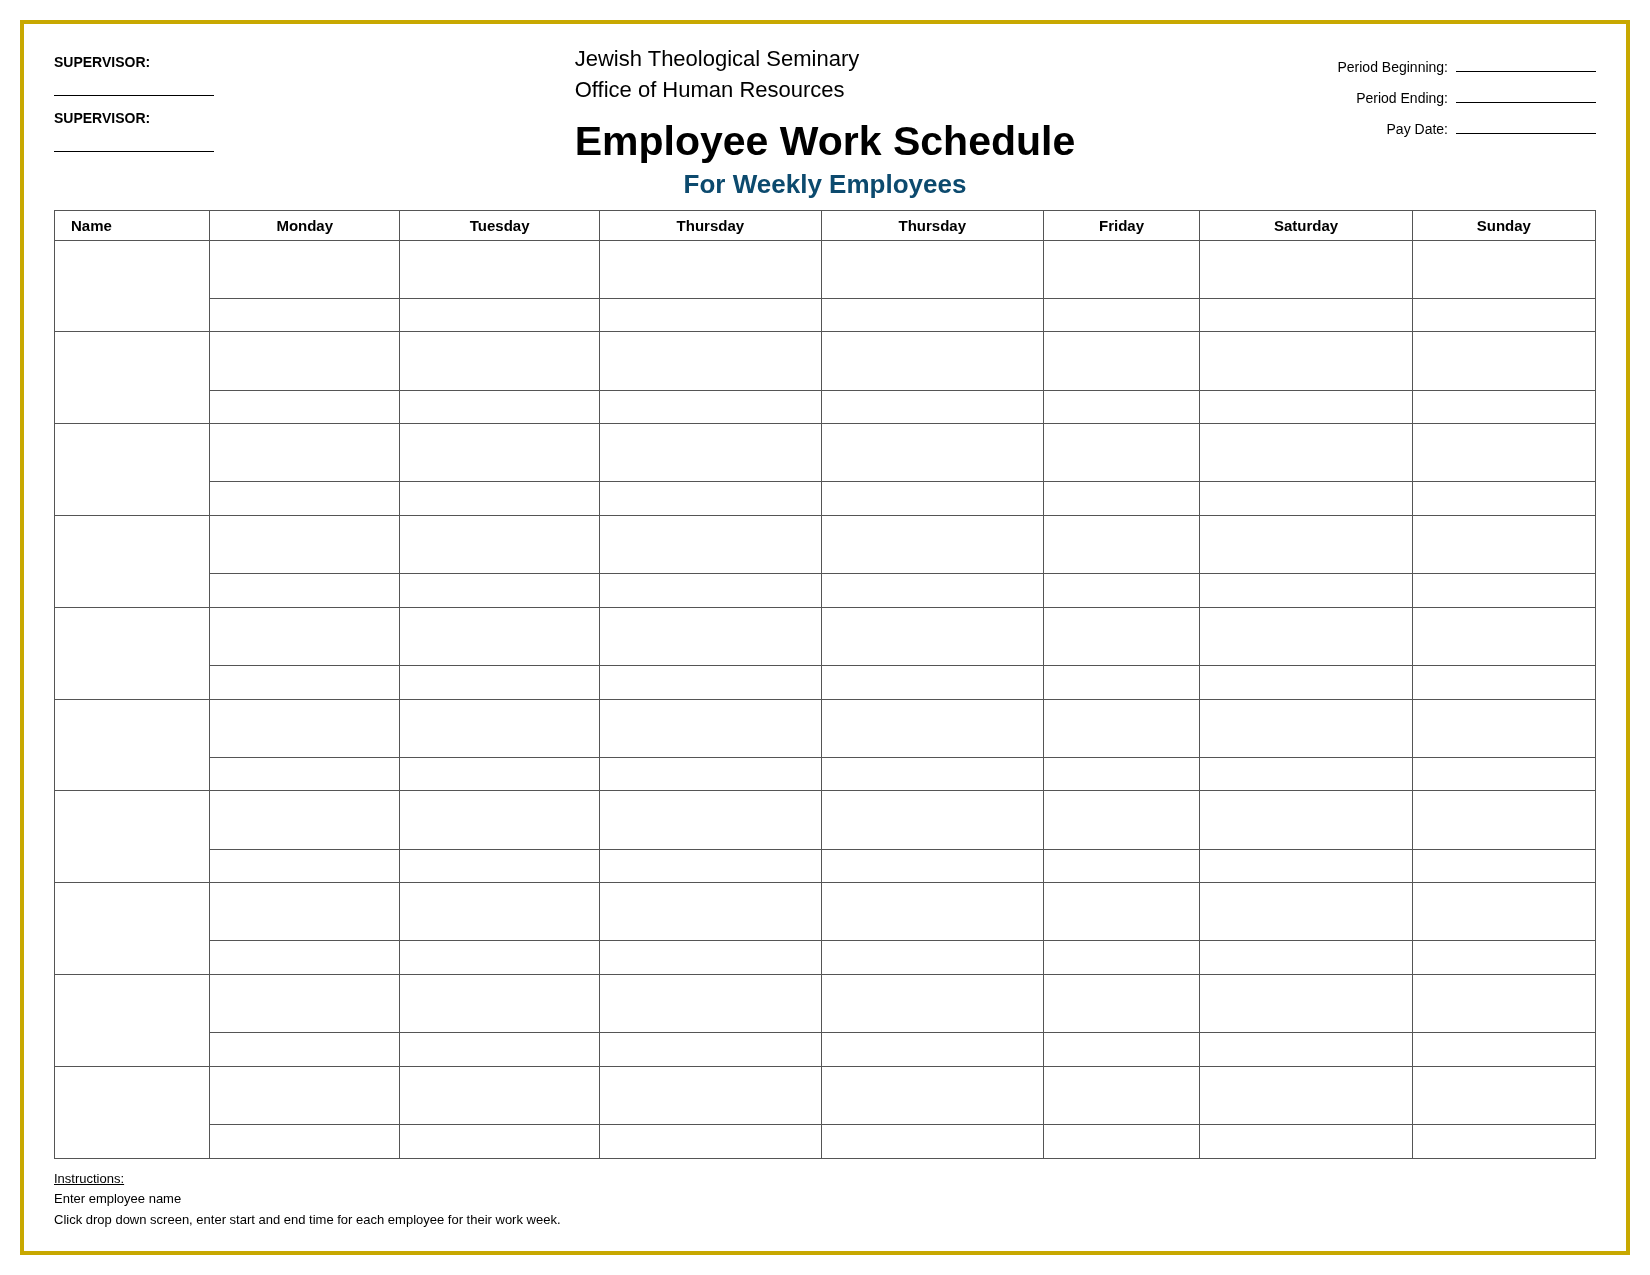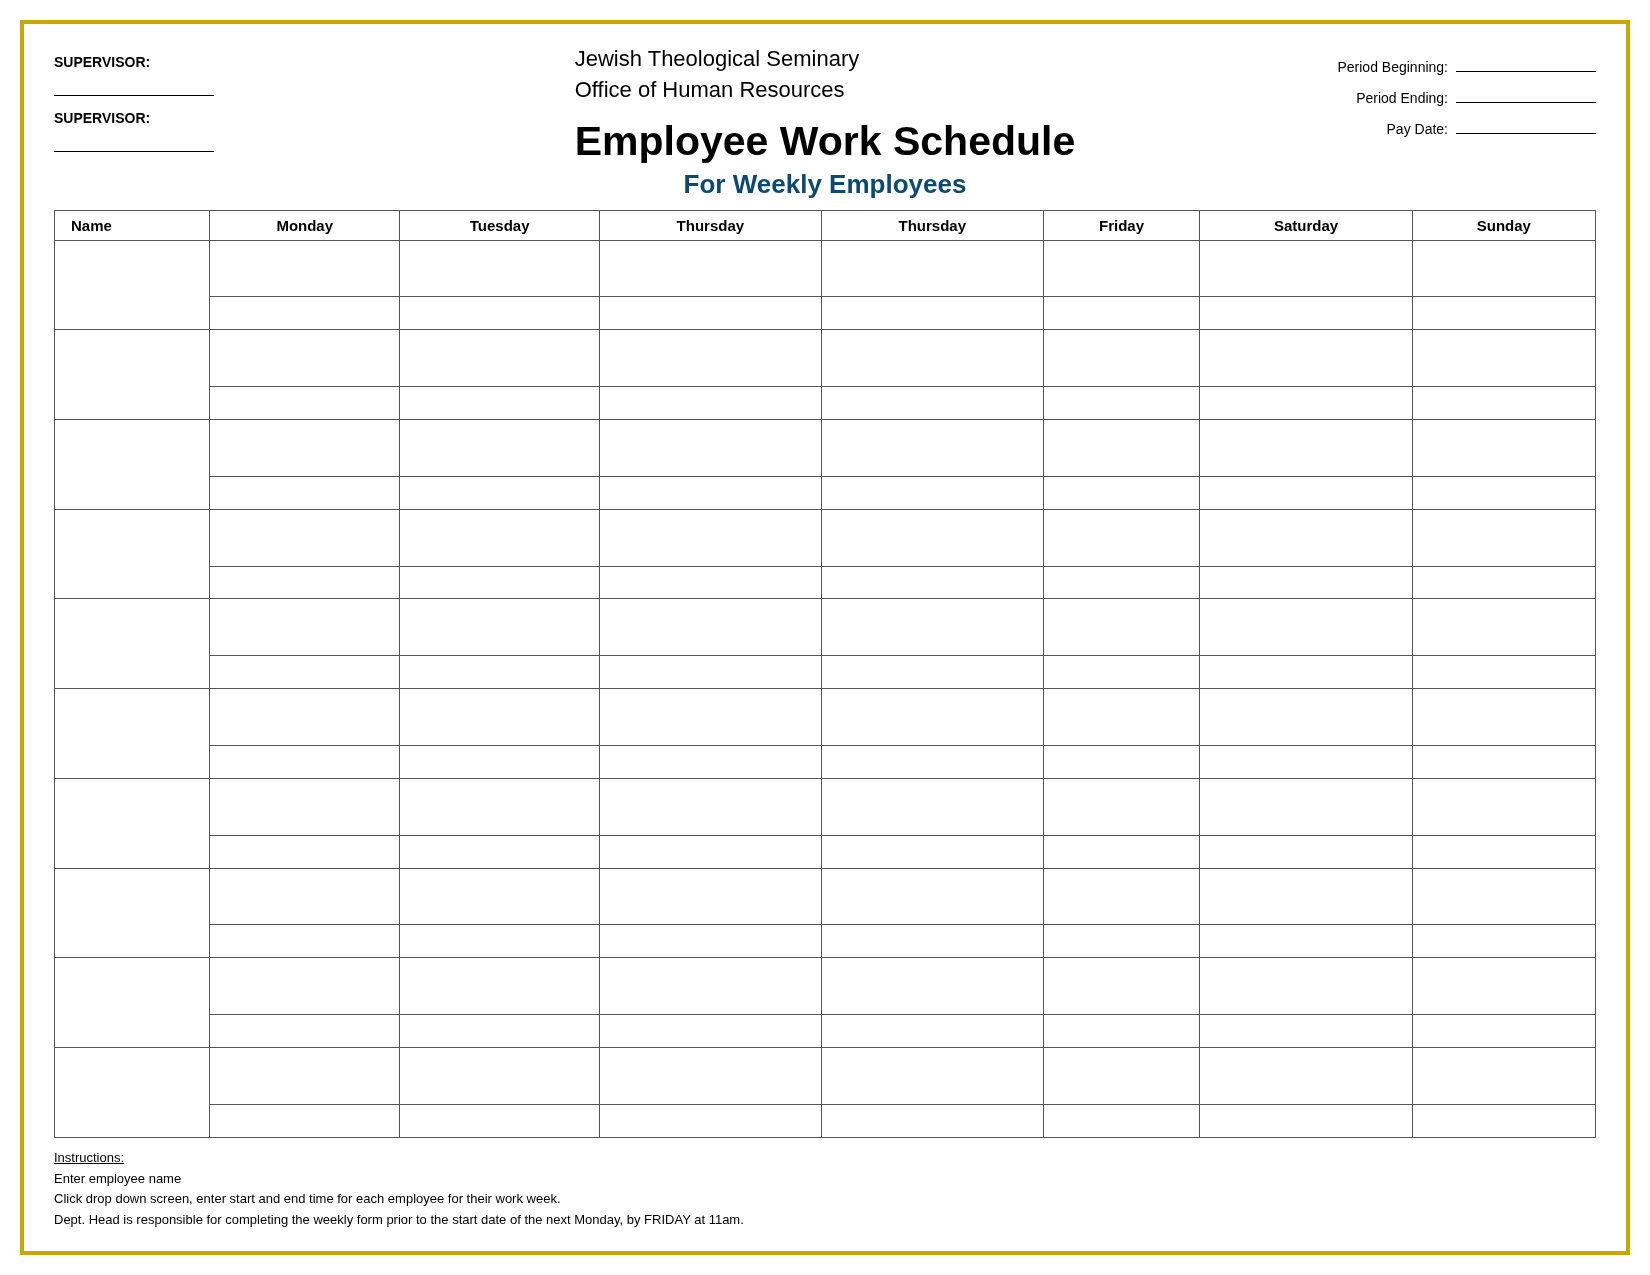--- a/index.html
+++ b/index.html
@@ -414,17 +414,16 @@
           <td></td>
         </tr>
       </tbody>
   </table>
 
   <div class="instructions-section">
     <span class="instructions-title">Instructions:</span>
     <div id="instructions-lines">
         <div>Enter employee name</div>
         <div>Click drop down screen, enter start and end time for each employee for their work week.</div>
-        <div>Dept. Head is responsible for completing the weekly form prior to the start date of the next Monday, by FRIDAY at 11am.</div>
       </div>
   </div>
 
 </div>
 
 </body></html>

